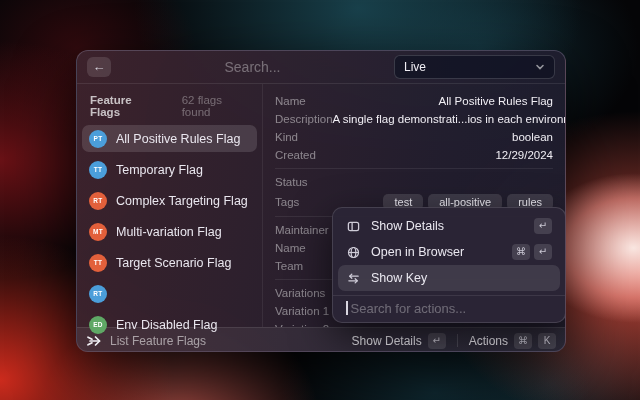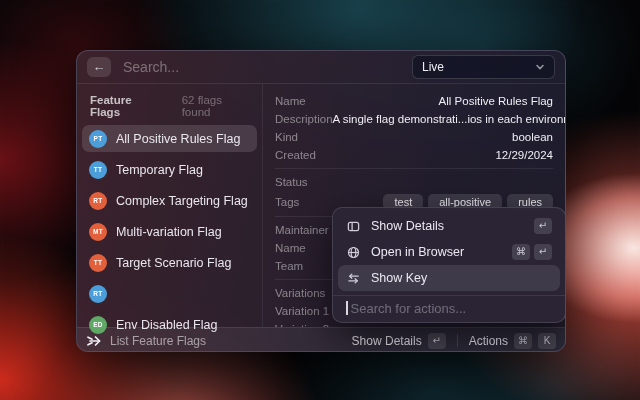--- a/index.html
+++ b/index.html
@@ -25,22 +25,22 @@
     background:linear-gradient(100deg, rgba(62,36,46,0.94) 0%, rgba(48,34,48,0.94) 38%,
                rgba(36,31,48,0.94) 70%, rgba(29,29,46,0.94) 100%);
     border:1px solid rgba(150,140,170,0.35);
     box-shadow:0 24px 60px rgba(0,0,0,0.65); backdrop-filter:blur(24px); }
 
   
   .topbar { display:flex; align-items:center; height:33px; padding:0 10px;
     border-bottom:1px solid rgba(255,255,255,0.09); }
   .back-btn { width:24px; height:20px; border-radius:6px; background:rgba(255,255,255,0.12);
     color:#d8d5de; font-size:13px; line-height:19px; text-align:center; cursor:default; }
-  .search-ph { margin-left:12px; font-size:14px; color:rgba(255,255,255,0.35); flex:1; }
-  .dropdown { width:143px; height:24px; border-radius:6px; border:1px solid rgba(255,255,255,0.16);
+  .search-ph { font-size:14px; color:rgba(255,255,255,0.35); flex:1;text-align:center; }
+  .dropdown { width:161px; height:24px; border-radius:6px; border:1px solid rgba(255,255,255,0.16);
     background:rgba(11,15,32,0.6); display:flex; align-items:center; padding:0 9px;
     color:#f0eef4; font-size:12px; font-weight:500; }
   .dropdown .chev { margin-left:auto; color:rgba(255,255,255,0.55); display:flex; }
 
   
   .split { display:flex; height:243px; }
   .left { width:186px; border-right:1px solid rgba(255,255,255,0.07); padding-top:6px; }
   .sec-head { display:flex; gap:22px; align-items:baseline; padding:4px 13px 7px; }
   .sec-title { font-size:11.5px; font-weight:700; color:rgba(255,255,255,0.72); }
   .sec-count { font-size:11.5px; color:rgba(255,255,255,0.33); }

